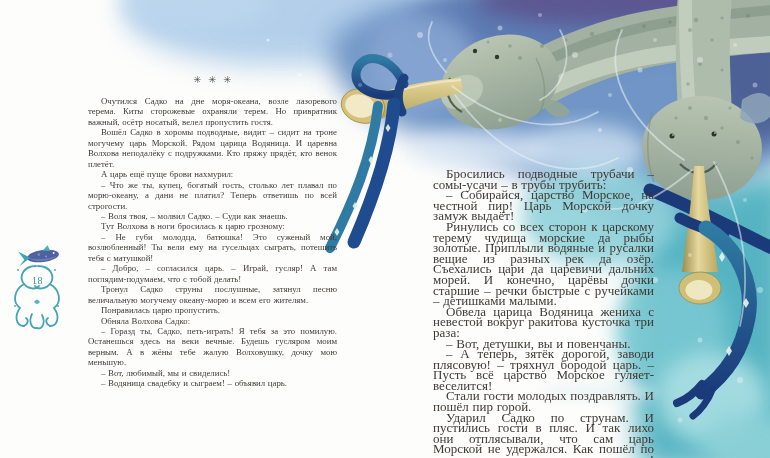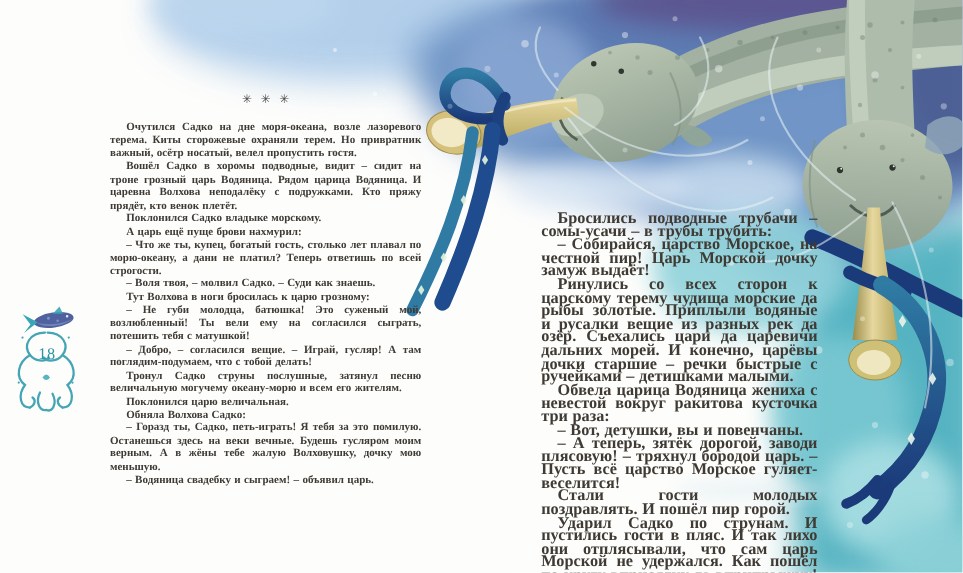--- a/index.html
+++ b/index.html
@@ -1,28 +1,28 @@
 <!DOCTYPE html>
 <html><head>
 <meta charset="utf-8">
 <style>
   html,body{margin:0;padding:0;}
   body{width:770px;height:458px;overflow:hidden;background:#ffffff;}
   .spread{position:relative;width:770px;height:458px;background:#fdfdfb;font-family:"Liberation Serif","DejaVu Serif",serif;}
   .illustration{position:absolute;left:0;top:0;width:770px;height:458px;}
   .textcol{position:absolute;color:#3f3a34;text-align:justify;z-index:3;}
-  .textcol p{margin:0;text-indent:13px;text-align:justify;word-spacing:0.5px;font-weight:bold;}
+  .textcol p{margin:0;text-indent:13px;text-align:justify;word-spacing:0.5px;}
   .col-left{left:88px;top:96px;width:249px;font-size:8.8px;line-height:10.45px;}
   .col-right{left:433px;top:169px;width:221px;font-size:13px;line-height:10.6px;}
   .separator{position:absolute;left:88px;top:74px;width:249px;text-align:center;z-index:3;
     font-family:"DejaVu Sans",sans-serif;font-size:9.5px;color:#4e4a46;word-spacing:4px;}
   .ornament{position:absolute;left:8px;top:240px;width:58px;height:92px;z-index:3;}
   .ornament svg{position:absolute;left:0;top:0;}
   .pagenum{position:absolute;left:21px;top:35px;width:17px;text-align:center;
-    font-family:"Liberation Serif",serif;font-size:13px;color:#2f93a5;letter-spacing:0.5px;}
+    font-family:"Liberation Serif",serif;font-size:10px;color:#2f93a5;letter-spacing:0.5px;}
 </style>
 </head>
 <body>
 
 <div class="spread">
 
   <svg class="illustration" width="770" height="458" viewBox="0 0 770 458" xmlns="http://www.w3.org/2000/svg">
     <defs>
       <filter id="b14" x="-30%" y="-30%" width="160%" height="160%">
           <feGaussianBlur stdDeviation="14"></feGaussianBlur>
@@ -198,32 +198,32 @@
         <circle cx="330" cy="120" r="2" opacity="0.2"></circle>
       <circle cx="300" cy="75" r="1.8" opacity="0.5"></circle>
         <circle cx="268" cy="40" r="1.6" opacity="0.5"></circle>
     </g>
   </svg>
 
   <div class="separator">✳ ✳ ✳</div>
 
   <div class="textcol col-left">
       <p>Очутился Садко на дне моря-океана, возле лазоревого терема. Киты сторожевые охраняли терем. Но привратник важный, осётр носатый, велел пропустить гостя.</p>
-      <p>Вошёл Садко в хоромы подводные, видит – сидит на троне грозный царь Водяница. Рядом царица Водяница. И царевна Волхова неподалёку с подружками. Кто пряжу прядёт, кто венок плетёт.</p>
-      <p>Поклонился Садко владыке морскому.</p>
+      <p>Вошёл Садко в хоромы подводные, видит – сидит на троне могучему царь Морской. Рядом царица Водяница. И царевна Волхова неподалёку с подружками. Кто пряжу прядёт, кто венок плетёт.</p>
       <p>А царь ещё пуще брови нахмурил:</p>
       <p>– Что же ты, купец, богатый гость, столько лет плавал по морю-океану, а дани не платил? Теперь ответишь по всей строгости.</p>
       <p>– Воля твоя, – молвил Садко. – Суди как знаешь.</p>
       <p>Тут Волхова в ноги бросилась к царю грозному:</p>
-      <p>– Не губи молодца, батюшка! Это суженый мой, возлюбленный! Ты вели ему на согласился сыграть, потешить тебя с матушкой!</p>
-      <p>– Добро, – согласился вещие. – Играй, гусляр! А там поглядим-подумаем, что с тобой делать!</p>
+      <p>– Не губи молодца, батюшка! Это суженый мой, возлюбленный! Ты вели ему на гусельцах сыграть, потешить тебя с матушкой!</p>
+      <p>– Добро, – согласился царь. – Играй, гусляр! А там поглядим-подумаем, что с тобой делать!</p>
       <p>Тронул Садко струны послушные, затянул песню величальную могучему океану-морю и всем его жителям.</p>
-      <p>Поклонился царю величальная.</p>
+      <p>Понравилась царю пропустить.</p>
       <p>Обняла Волхова Садко:</p>
       <p>– Горазд ты, Садко, петь-играть! Я тебя за это помилую. Останешься здесь на веки вечные. Будешь гусляром моим верным. А в жёны тебе жалую Волховушку, дочку мою меньшую.</p>
+      <p>– Вот, любимый, мы и свиделись!</p>
       <p>– Водяница свадебку и сыграем! – объявил царь.</p>
     </div>
 
   <div class="ornament">
     <svg width="58" height="92" viewBox="0 0 58 92">
       <g transform="translate(35,16) rotate(-8)">
         <ellipse cx="0" cy="0" rx="16" ry="6" fill="#50619f"></ellipse>
         <path d="M-14,0 C-6,4 8,4 15,1 C8,6 -8,6 -14,0 Z" fill="#7b8fc0" opacity="0.8"></path>
         <path d="M-13,0 L-24,-8 L-19,1 L-25,7 Z" fill="#3aa5b5"></path>
         <path d="M0,-5 L6,-10 L8,-4 Z" fill="#3aa5b5" opacity="0.9"></path>

